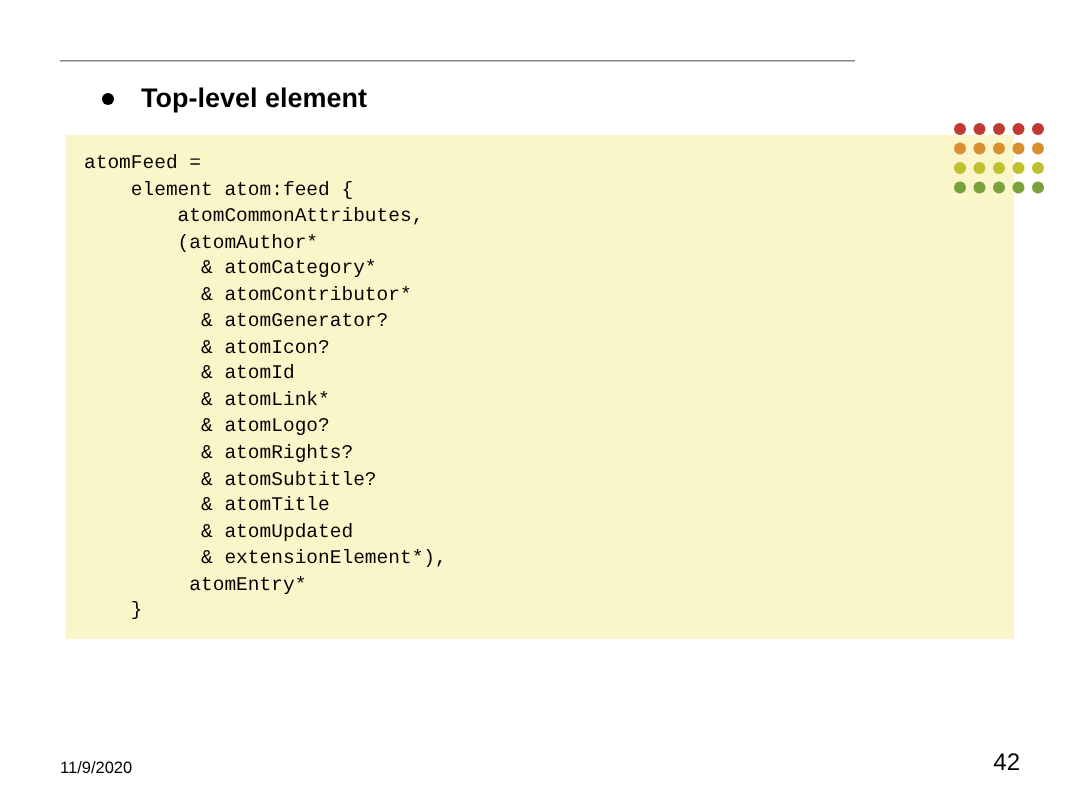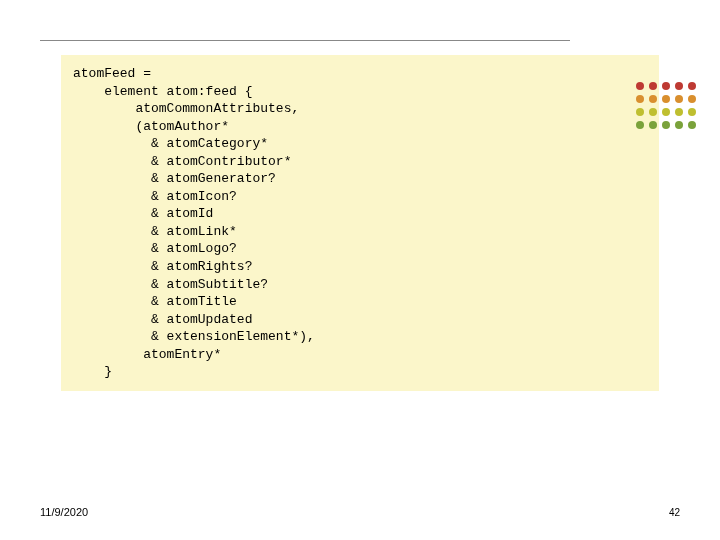--- a/index.html
+++ b/index.html
@@ -44,40 +44,40 @@
     margin-right: 18px;
     flex: 0 0 auto;
   }
   .bullet-text {
     font-size: 18px;
     font-weight: bold;
     color: #000;
   }
   .codebox {
     background: #fbf6ca;
-    margin: 0 21px;
+    margin: 0 4px;
     padding: 10px 12px 10px 12px;
     font-family: "Courier New", Courier, monospace;
     font-size: 13px;
     line-height: 1.35;
     white-space: pre;
     color: #000;
   }
   .footer-date {
     position: absolute;
     left: 40px;
     bottom: 22px;
     font-size: 11px;
     color: #000;
   }
   .footer-page {
     position: absolute;
     right: 40px;
     bottom: 22px;
-    font-size: 10px;
+    font-size: 16px;
     color: #000;
   }
   .decor {
     position: absolute;
     top: 82px;
     right: 22px;
     display: grid;
     grid-template-columns: repeat(5, 10px);
     grid-auto-rows: 10px;
     gap: 3px;
@@ -88,20 +88,24 @@
     border-radius: 50%;
   }
 </style>
 </head>
 <body>
 
 <div class="slide">
 
   <hr class="title-rule">
 
+  <div class="bullet-row">
+    <span class="disc"></span>
+    <span class="bullet-text">Top-level element</span>
+  </div>
 
   <div class="codebox">atomFeed =
     element atom:feed {
         atomCommonAttributes,
         (atomAuthor*
           &amp; atomCategory*
           &amp; atomContributor*
           &amp; atomGenerator?
           &amp; atomIcon?
           &amp; atomId

